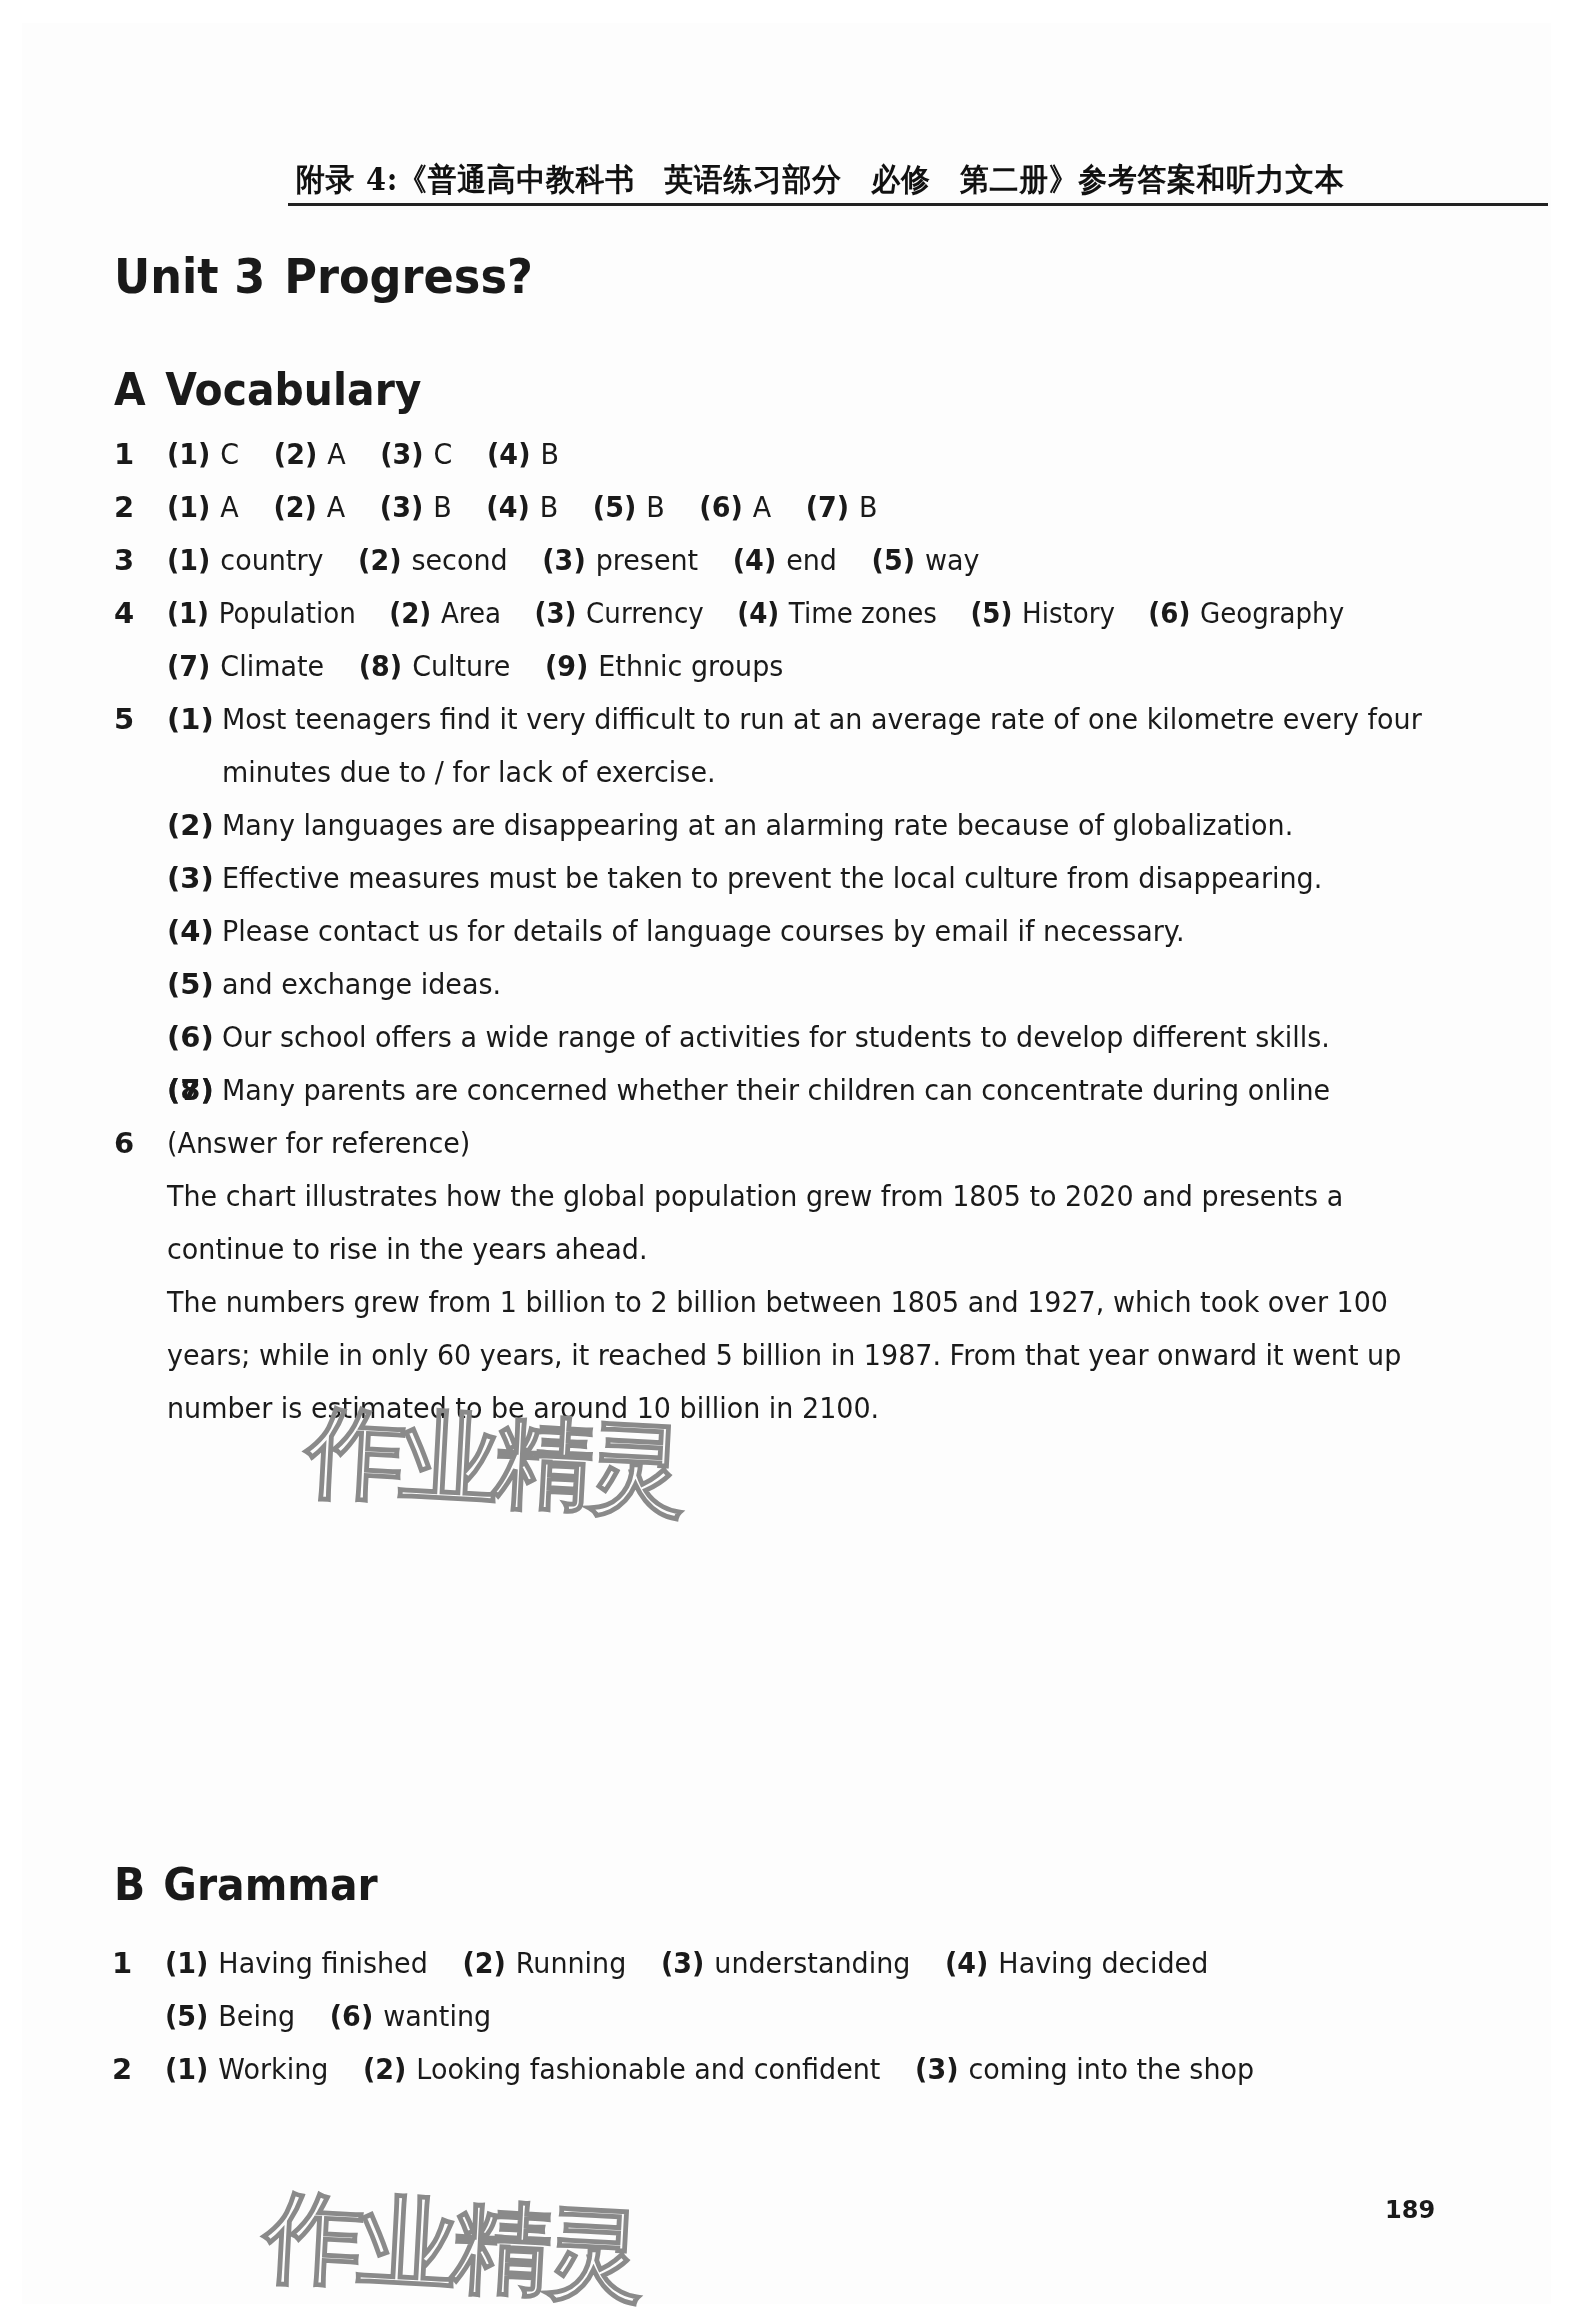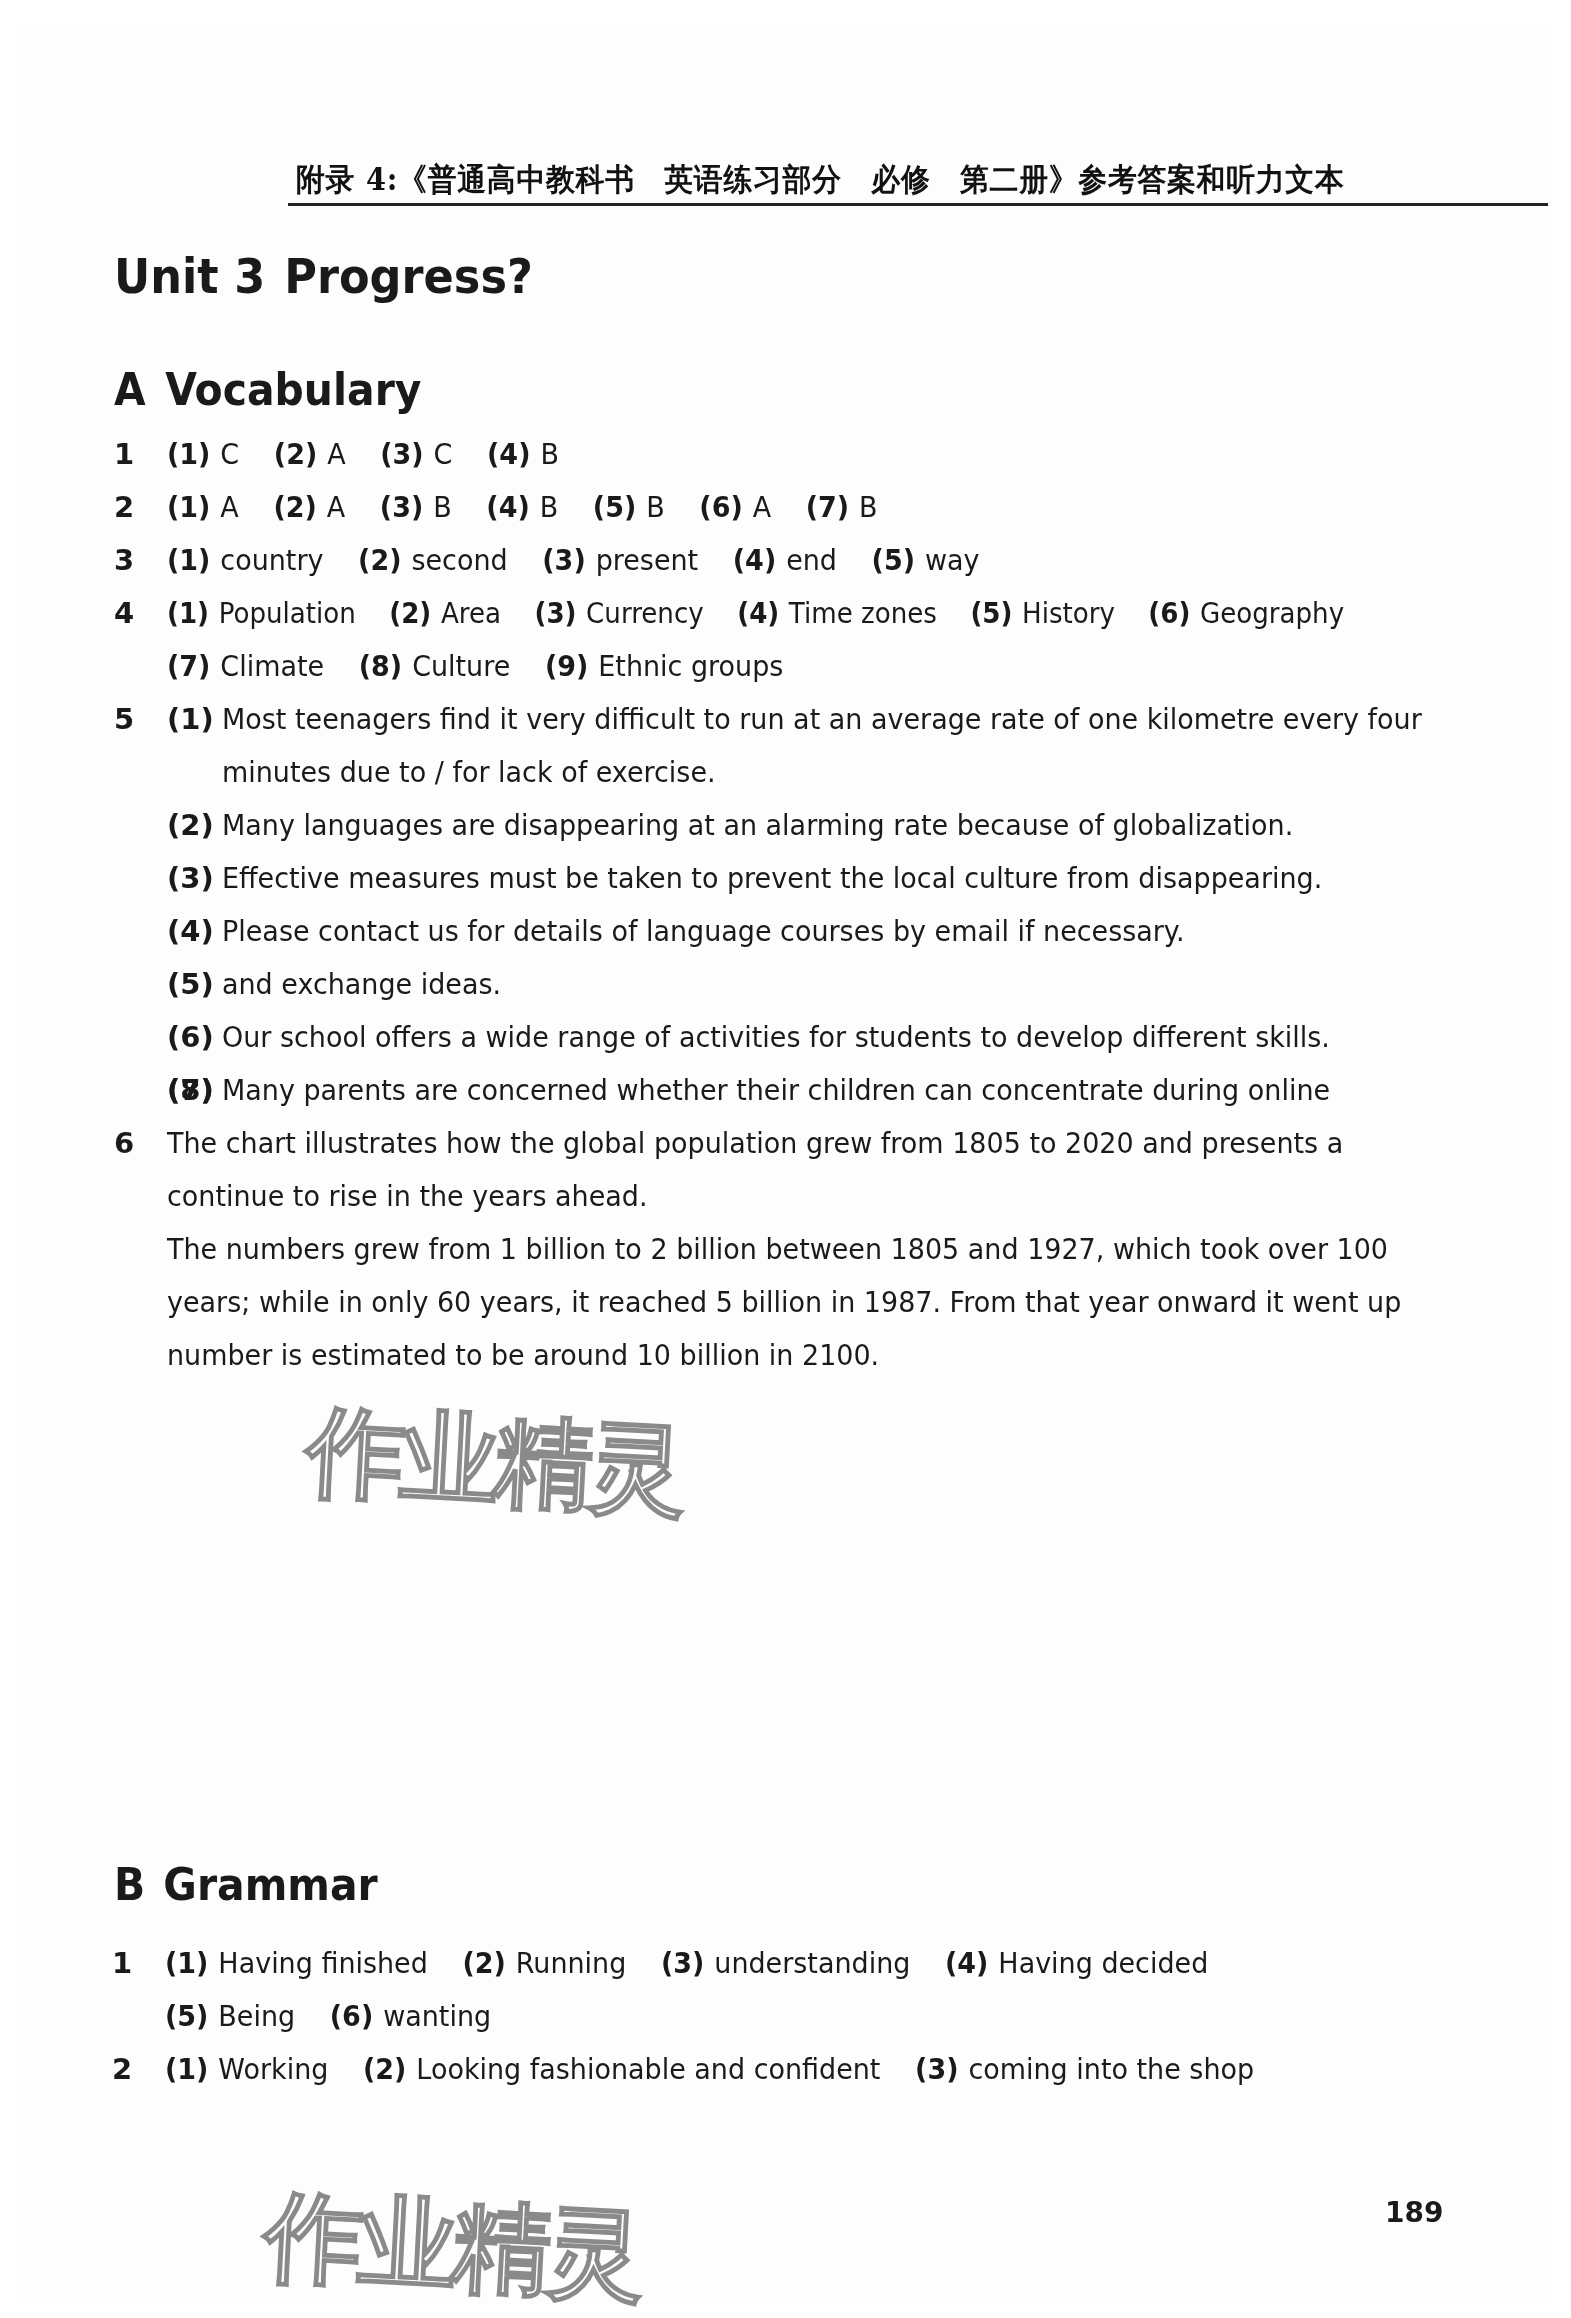--- a/index.html
+++ b/index.html
@@ -13,21 +13,21 @@
   .section-title .letter { display:inline-block; width:55px; }
   .content { position:absolute; left:114px; width:1339px; font-size:29px; line-height:53px; }
   .q { position:relative; padding-left:53px; }
   .q .qnum { position:absolute; left:0; top:0; font-weight:bold; }
   .item { white-space:nowrap; }
   .lbl { font-weight:bold; margin-right:10.7px; }
   .ans { margin-right:28px; }
   .sub { position:relative; padding-left:55px; }
   .sub .lbl { position:absolute; left:0; top:0; }
   .watermark { position:absolute; font-family:"DejaVu Sans", sans-serif; font-weight:bold; font-size:99px; color:transparent; -webkit-text-stroke:1.7px #8a8a8a; letter-spacing:-5px; white-space:nowrap; pointer-events:none; }
-  .page-num { position:absolute; left:1385px; top:2196px; font-weight:bold; font-size:28px; }
+  .page-num { position:absolute; left:1385px; top:2196px; font-weight:bold; font-size:24px; }
   .condense { display:inline-block; transform:scaleX(0.93); transform-origin:left center; white-space:nowrap; }
 </style>
 </head>
 <body>
 
 <div class="page"></div>
 
 <div class="header">附录 4:《普通高中教科书　英语练习部分　必修　第二册》参考答案和听力文本</div>
 <div class="header-rule"></div>
 
@@ -124,20 +124,21 @@
       <span class="lbl">(7)</span>
     </div>
     <div class="sub">
       <span class="lbl">(8)</span>
       <div><span class="condense">Many parents are concerned whether their children can concentrate during online</span></div>
     </div>
   </div>
 
   <div class="q">
     <span class="qnum">6</span>
+    <div><span class="condense">(Answer for reference)</span></div>
     <div><span class="condense">The chart illustrates how the global population grew from 1805 to 2020 and presents a</span></div>
     <div><span class="condense">continue to rise in the years ahead.</span></div>
     <div><span class="condense">The numbers grew from 1 billion to 2 billion between 1805 and 1927, which took over 100</span></div>
     <div><span class="condense">years; while in only 60 years, it reached 5 billion in 1987. From that year onward it went up</span></div>
     <div><span class="condense">number is estimated to be around 10 billion in 2100.</span></div>
   </div>
 </div>
 
 <div class="section-title" style="top:1859px;">
   <span class="letter" style="width:53px;">B</span><span>Grammar</span>

